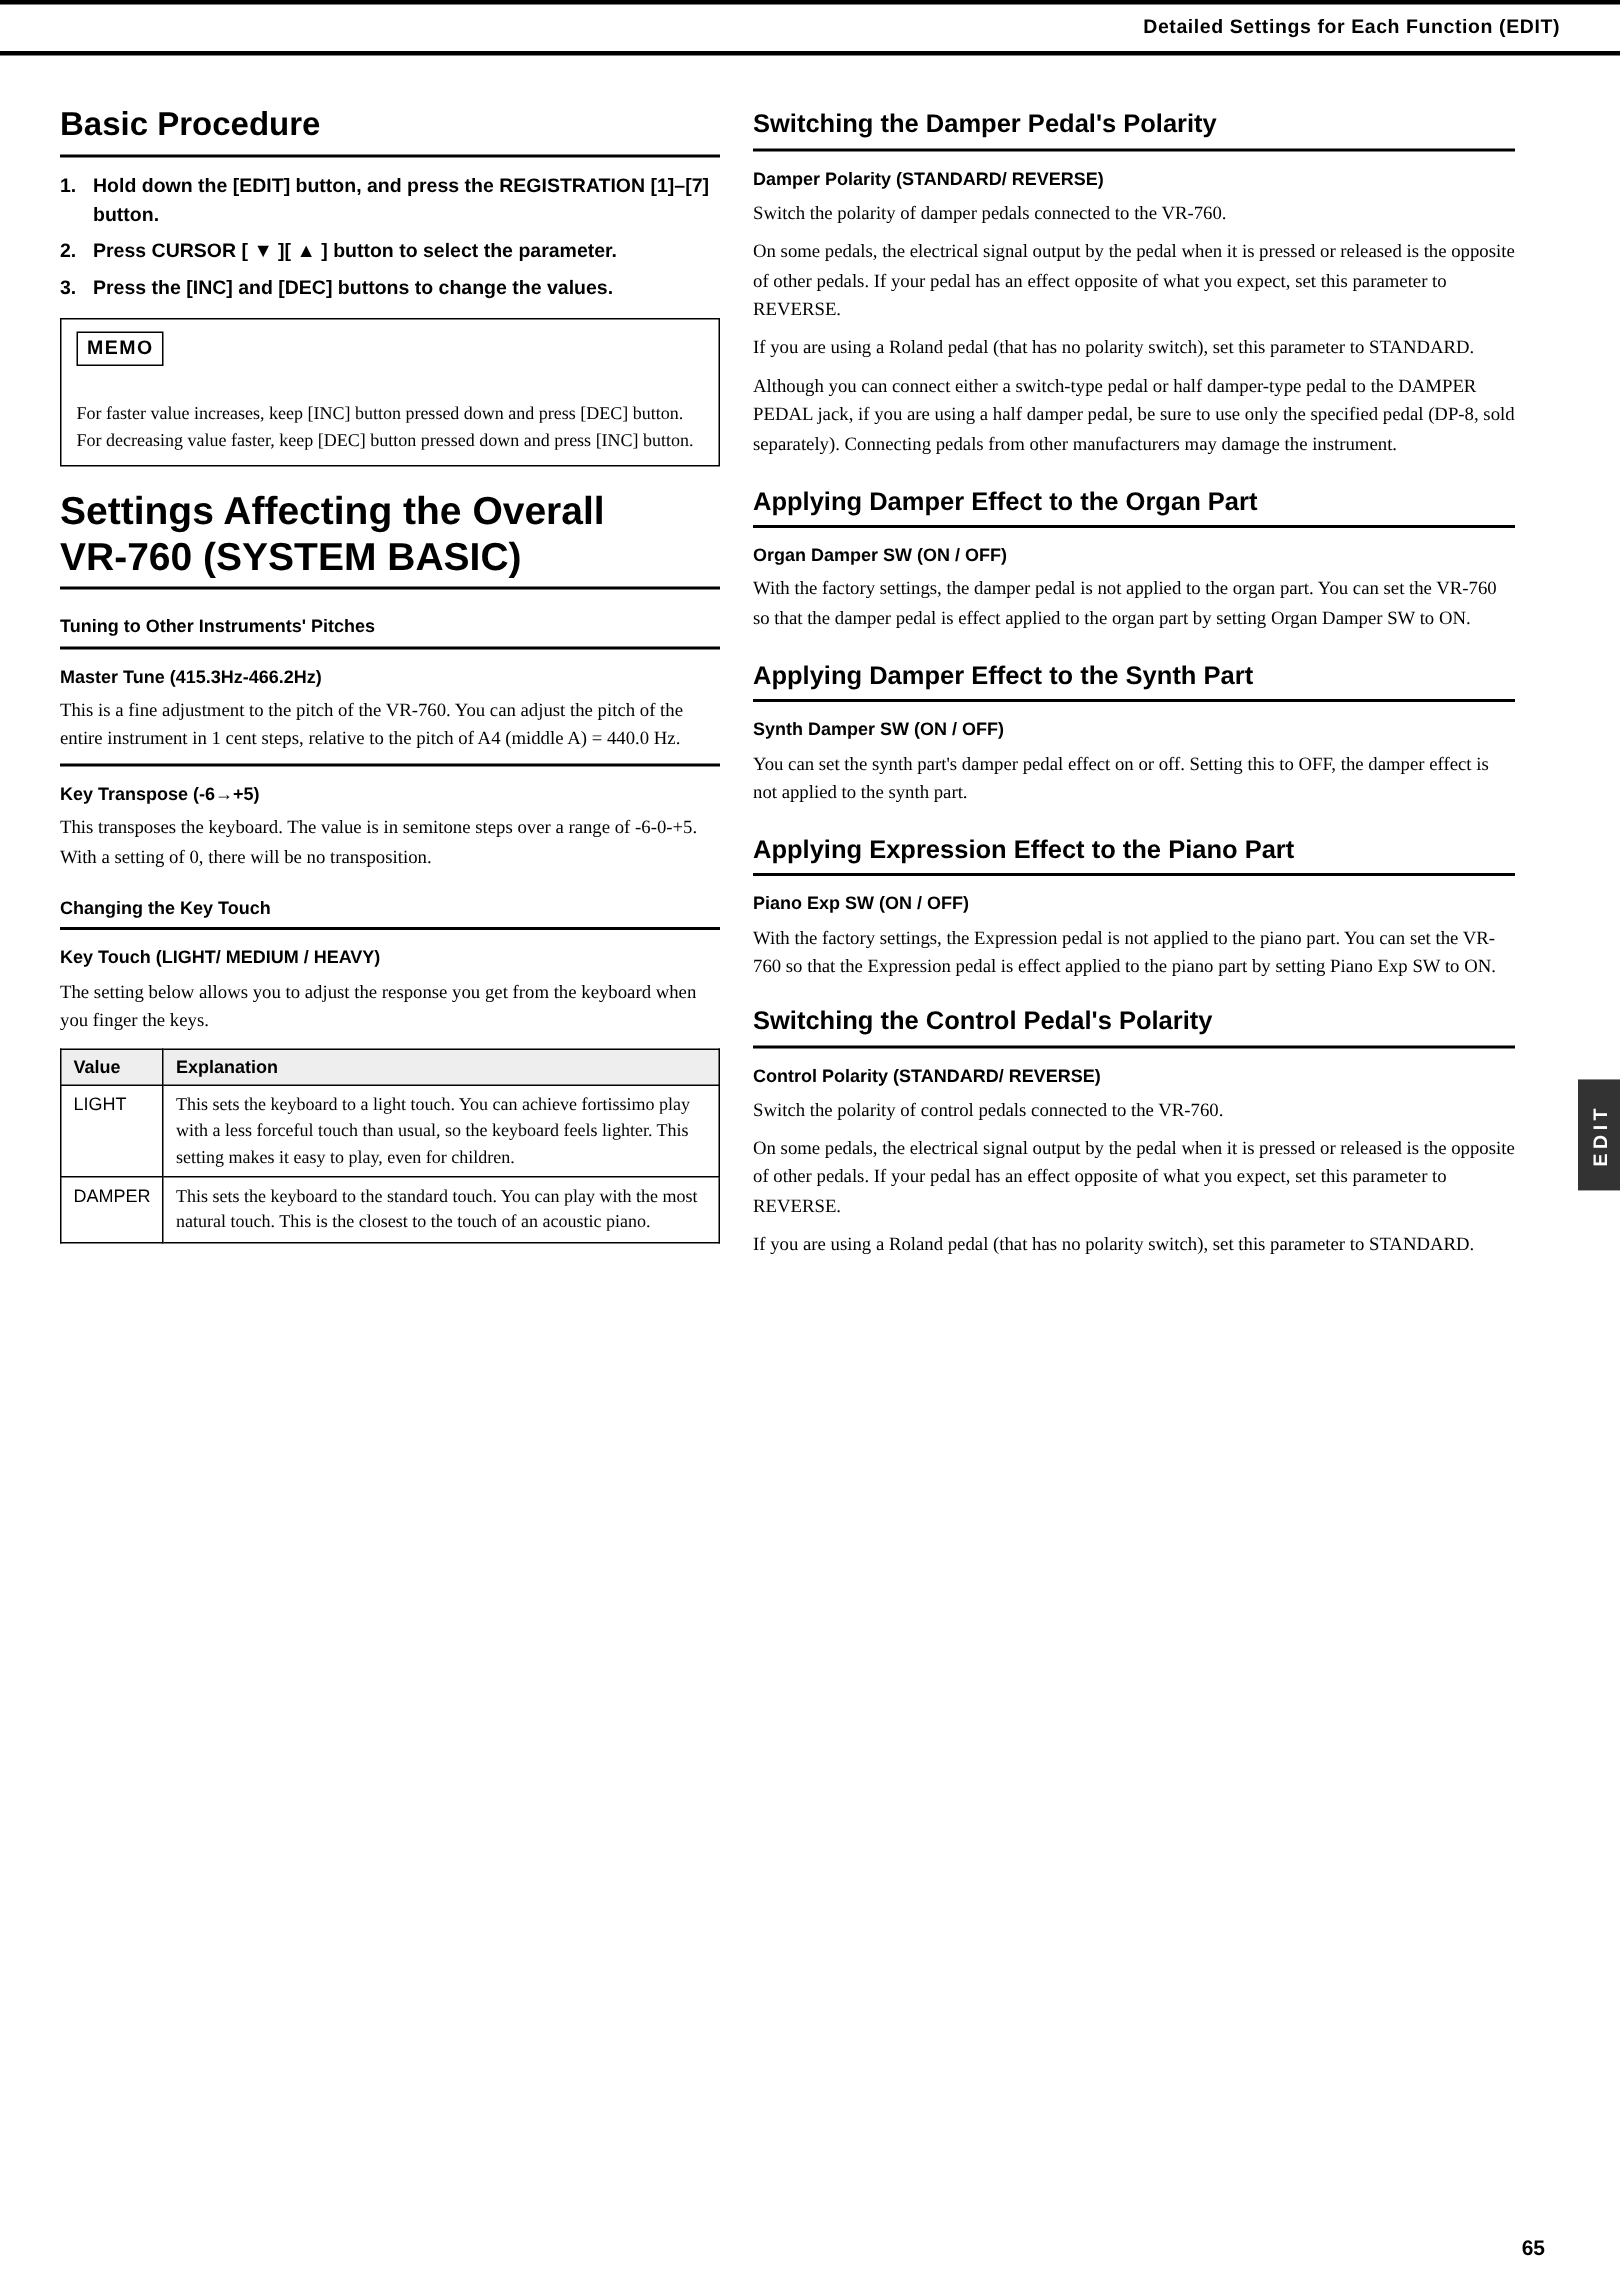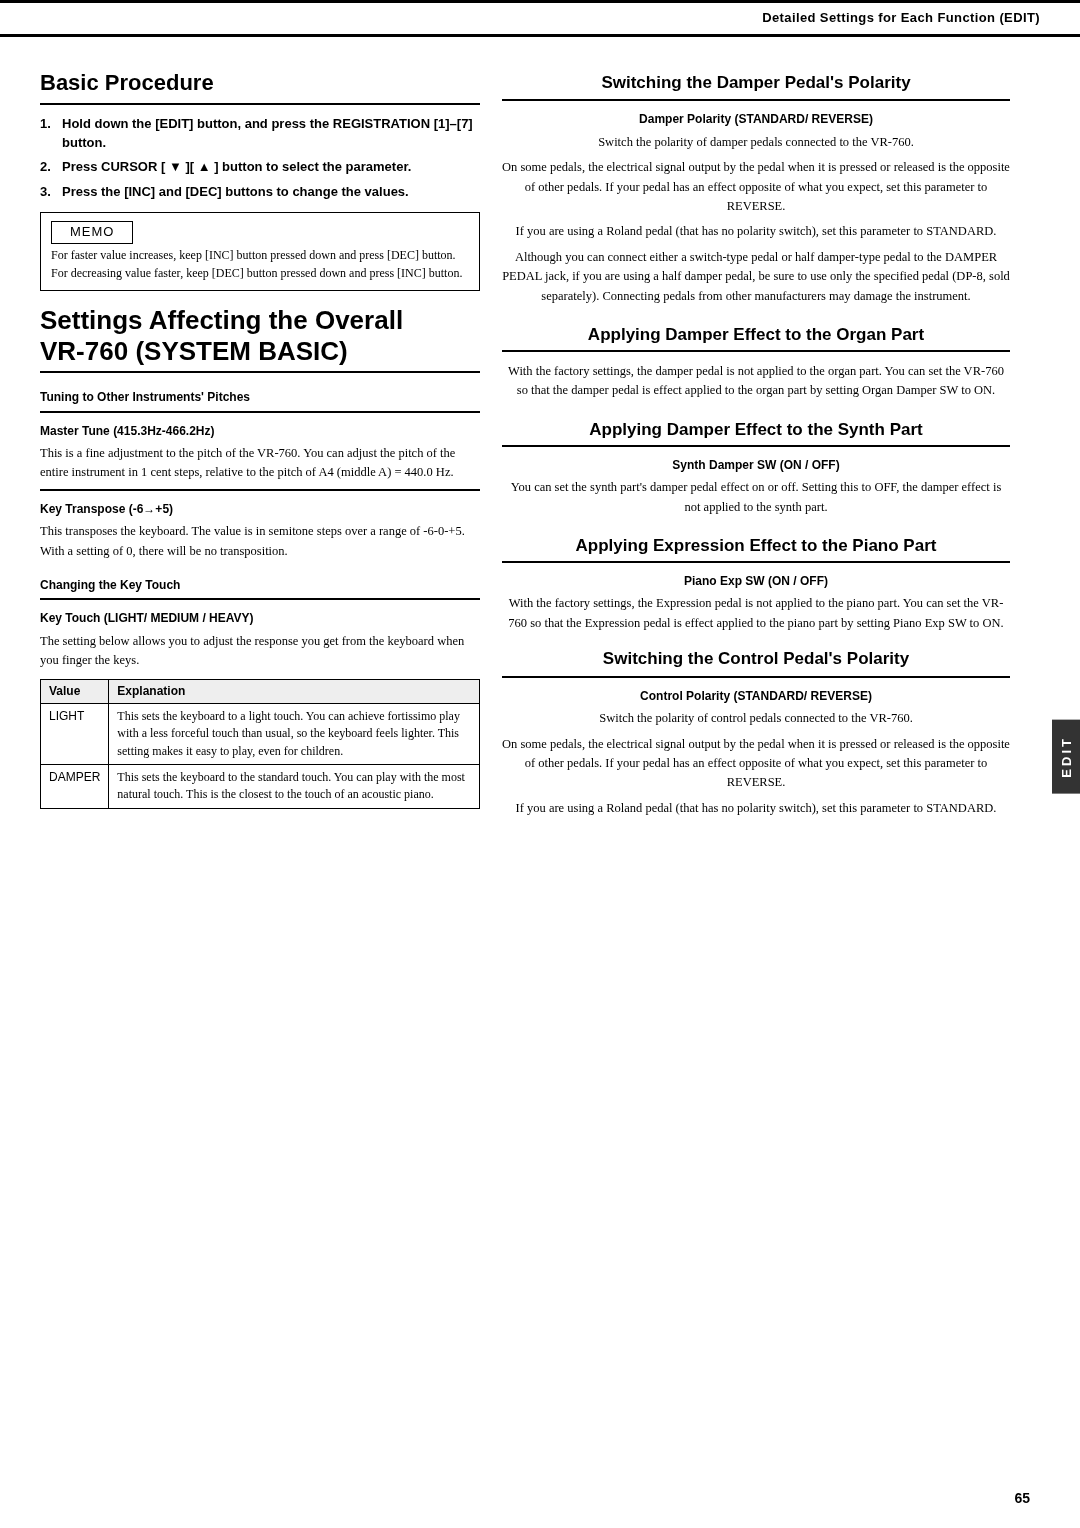--- a/index.html
+++ b/index.html
@@ -66,21 +66,20 @@
     }
 
     .left-column {
       width: 440px;
       flex-shrink: 0;
     }
 
     .right-column {
       flex: 1;
       padding-right: 30px;
-      text-align: center;
     }
 
     
     .section-title-large {
       font-family: Arial, Helvetica, sans-serif;
       font-size: 22px;
       font-weight: bold;
       margin-bottom: 4px;
       margin-top: 10px;
     }
@@ -141,26 +140,26 @@
     }
 
     
     .memo-box {
       border: 1.5px solid #000;
       padding: 8px 10px;
       margin: 10px 0 14px 0;
     }
     .memo-logo {
       font-family: Arial, Helvetica, sans-serif;
-      font-weight: normal;
+      font-weight: bold;
       font-size: 13px;
       border: 1.5px solid #000;
       display: inline-block;
-      padding: 1px 18px;
-      margin-bottom: 2px;
+      padding: 1px 6px;
+      margin-bottom: 22px;
       letter-spacing: 1px;
     }
     .memo-text {
       font-size: 12px;
       line-height: 1.5;
     }
 
     
     .system-basic-block {
       margin-top: 10px;
@@ -324,20 +323,21 @@
         <div class="param-heading">Damper Polarity (STANDARD/ REVERSE)</div>
         <div class="body-text">Switch the polarity of damper pedals connected to the VR-760.</div>
         <div class="body-text">On some pedals, the electrical signal output by the pedal when it is pressed or released is the opposite of other pedals. If your pedal has an effect opposite of what you expect, set this parameter to REVERSE.</div>
         <div class="body-text">If you are using a Roland pedal (that has no polarity switch), set this parameter to STANDARD.</div>
         <div class="body-text">Although you can connect either a switch-type pedal or half damper-type pedal to the DAMPER PEDAL jack, if you are using a half damper pedal, be sure to use only the specified pedal (DP-8, sold separately). Connecting pedals from other manufacturers may damage the instrument.</div>
       </div>
 
       <div>
         <div class="section-title-right-lg">Applying Damper Effect to the Organ Part</div>
         <hr class="section-divider">
+        <div class="param-heading">Organ Damper SW (ON / OFF)</div>
         <div class="body-text">With the factory settings, the damper pedal is not applied to the organ part. You can set the VR-760 so that the damper pedal is effect applied to the organ part by setting Organ Damper SW to ON.</div>
       </div>
 
       <div>
         <div class="section-title-right-lg">Applying Damper Effect to the Synth Part</div>
         <hr class="section-divider">
         <div class="param-heading">Synth Damper SW (ON / OFF)</div>
         <div class="body-text">You can set the synth part's damper pedal effect on or off. Setting this to OFF, the damper effect is not applied to the synth part.</div>
       </div>
 

